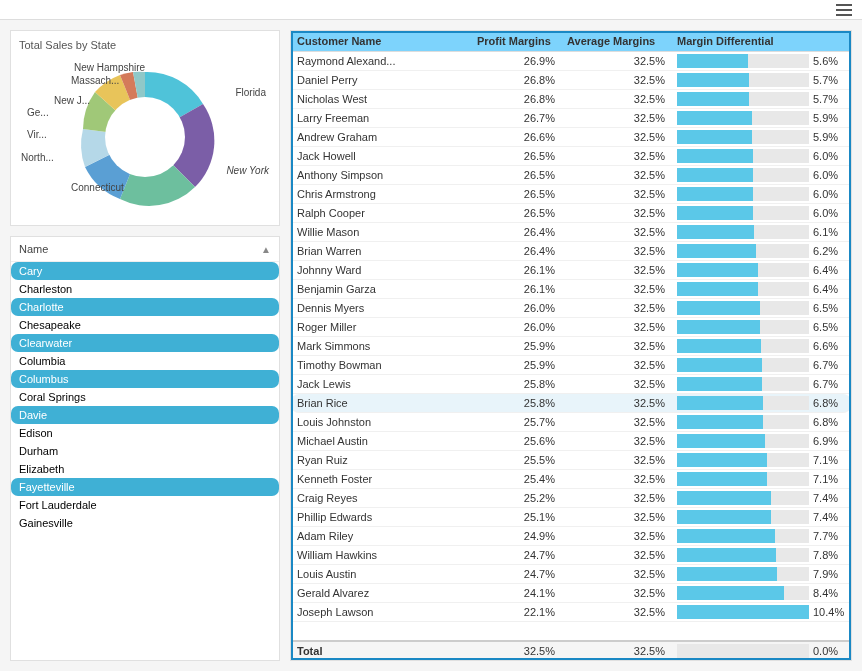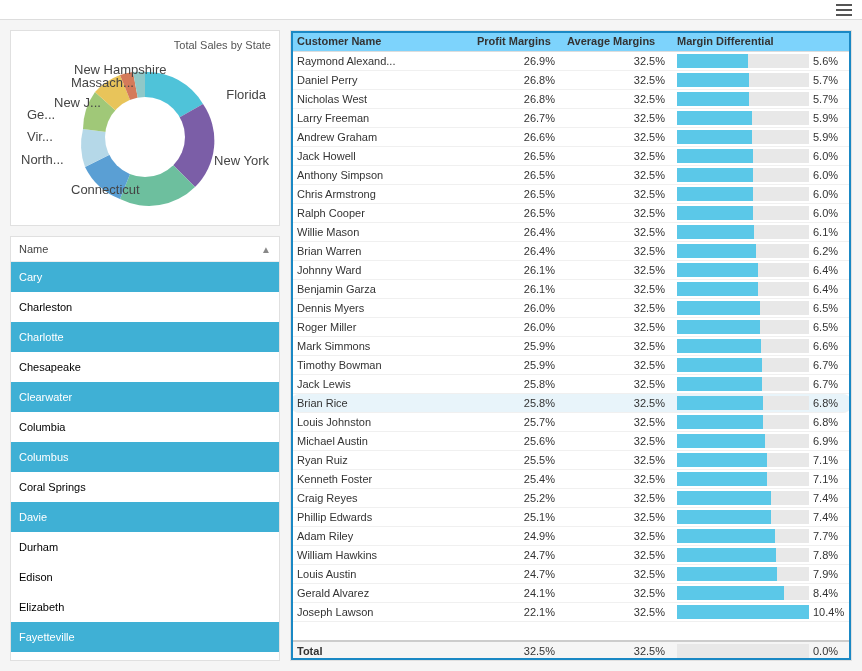--- a/index.html
+++ b/index.html
@@ -45,21 +45,20 @@
       padding: 10px;
       display: flex;
       flex-direction: column;
       gap: 10px;
       flex-shrink: 0;
     }
     .chart-section {
       background: #fff;
       border: 1px solid #e0e0e0;
       padding: 8px;
-      text-align: right;
     }
     .chart-title {
       font-size: 11px;
       color: #555;
       margin-bottom: 6px;
     }
     .donut-container {
       display: flex;
       align-items: center;
       justify-content: center;
@@ -70,21 +69,21 @@
       width: 160px;
       height: 160px;
     }
     .donut-labels {
       position: absolute;
       top: 0; left: 0; right: 0; bottom: 0;
       pointer-events: none;
     }
     .donut-label {
       position: absolute;
-      font-size: 13px;
+      font-size: 10px;
       color: #444;
       white-space: nowrap;
     }
     .list-section {
       background: #fff;
       border: 1px solid #e0e0e0;
       flex: 1;
       overflow: hidden;
       display: flex;
       flex-direction: column;
@@ -100,23 +99,24 @@
     }
     .sort-icon {
       font-size: 10px;
       color: #888;
     }
     .list-body {
       overflow-y: auto;
       flex: 1;
     }
     .list-item {
-      padding: 9px 8px;
+      padding: 3px 8px;
       font-size: 11px;
       cursor: pointer;
+      border-radius: 7px;
     }
     .list-item.highlighted {
       background: #3fb0d5;
       color: #fff;
     }
     .right-panel {
       flex: 1;
       display: flex;
       flex-direction: column;
       background: #fff;
@@ -246,43 +246,43 @@
         </svg>
 
         <div class="donut-labels">
           <span class="donut-label" style="top:5px;left:55px;">New Hampshire</span>
           <span class="donut-label" style="top:18px;left:52px;">Massach...</span>
           <span class="donut-label" style="top:38px;left:35px;">New J...</span>
           <span class="donut-label" style="top:50px;left:8px;">Ge...</span>
           <span class="donut-label" style="top:72px;left:8px;">Vir...</span>
           <span class="donut-label" style="top:95px;left:2px;">North...</span>
           <span class="donut-label" style="top:125px;left:52px;">Connecticut</span>
-          <span class="donut-label" style="top:96px;right:2px;">New York</span>
+          <span class="donut-label" style="top:108px;right:2px;font-style:italic;">New York</span>
           <span class="donut-label" style="top:30px;right:5px;">Florida</span>
         </div>
       </div>
     </div>
 
     <div class="list-section">
       <div class="list-header">
         <span>Name</span>
         <span class="sort-icon">▲</span>
       </div>
       <div class="list-body" id="list-body">
       <div class="list-item highlighted">Cary</div>
           <div class="list-item">Charleston</div>
           <div class="list-item highlighted">Charlotte</div>
           <div class="list-item">Chesapeake</div>
           <div class="list-item highlighted">Clearwater</div>
           <div class="list-item">Columbia</div>
           <div class="list-item highlighted">Columbus</div>
           <div class="list-item">Coral Springs</div>
           <div class="list-item highlighted">Davie</div>
+          <div class="list-item">Edison</div>
           <div class="list-item">Durham</div>
-          <div class="list-item">Edison</div>
           <div class="list-item">Elizabeth</div>
           <div class="list-item highlighted">Fayetteville</div>
           <div class="list-item">Fort Lauderdale</div>
           <div class="list-item">Gainesville</div>
         </div>
     </div>
   </div>
 
   <div class="right-panel">
     <div class="right-panel-border"></div>

